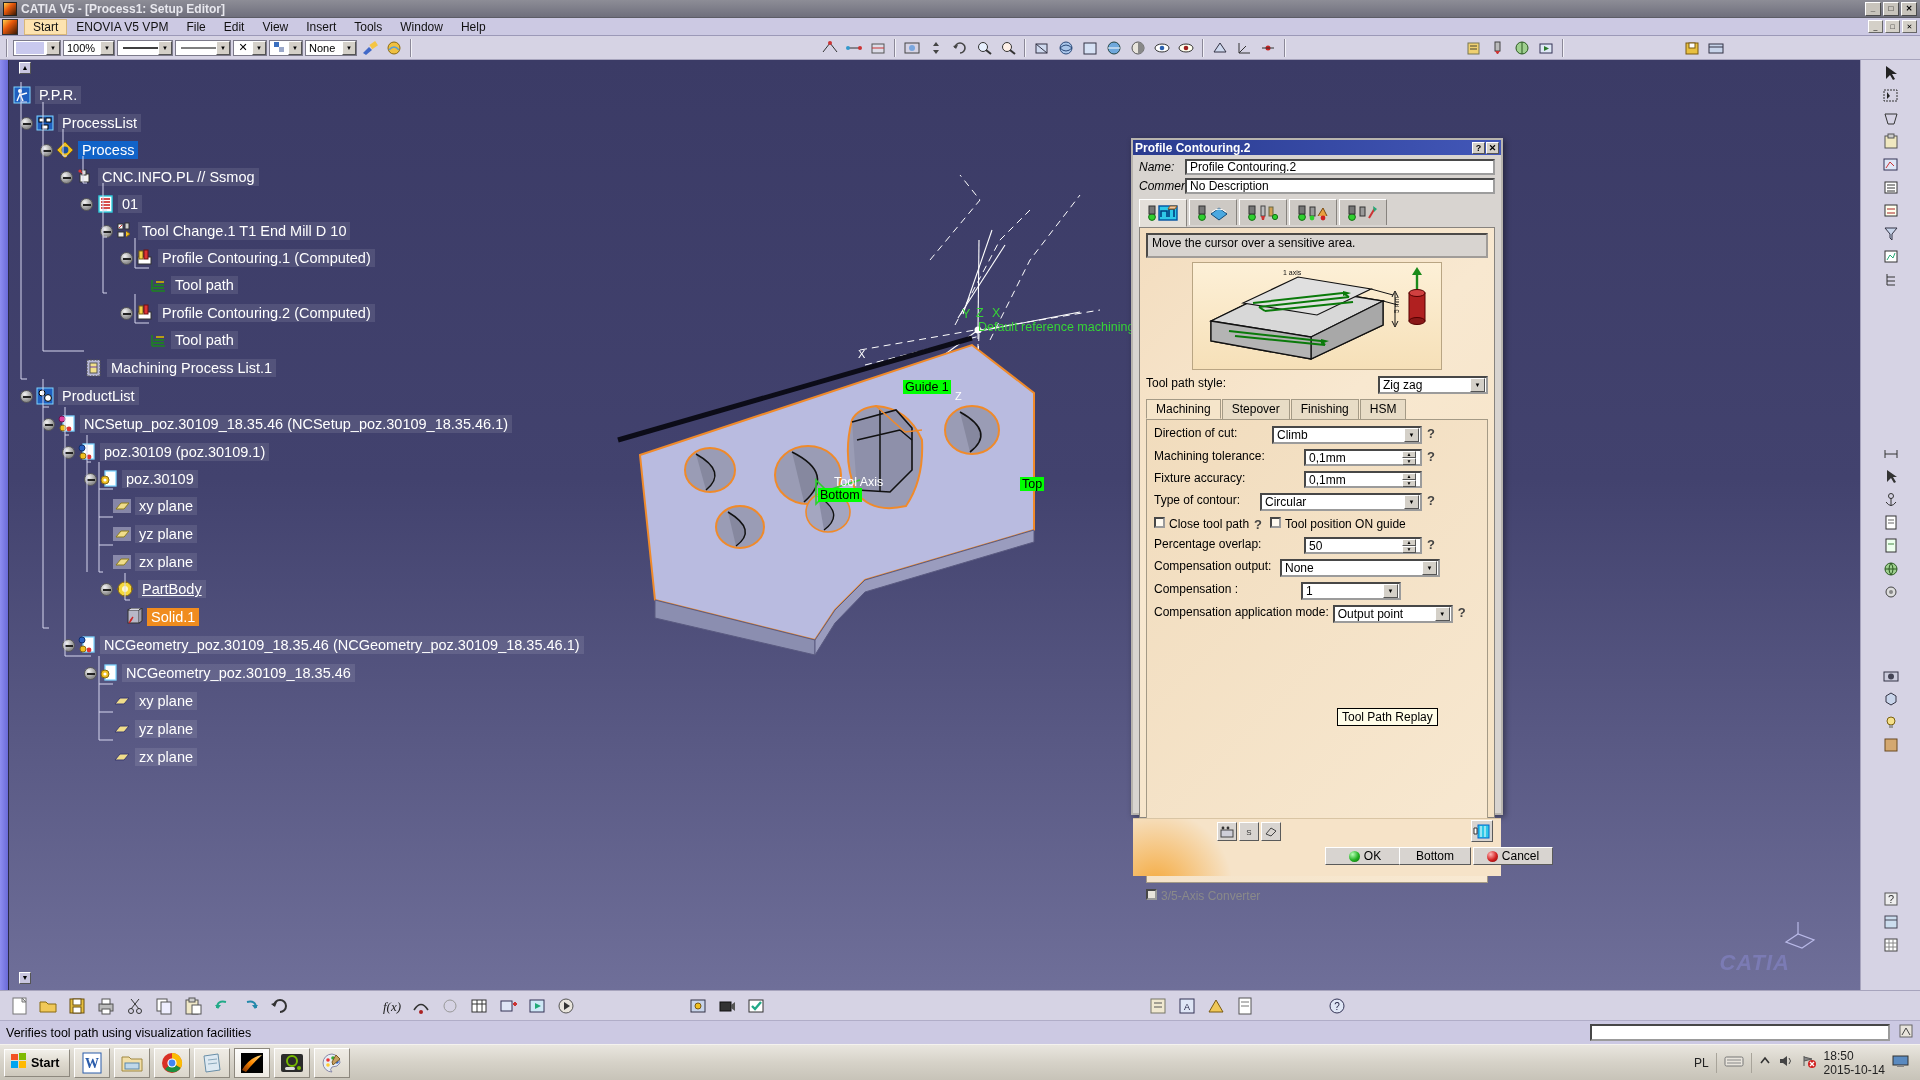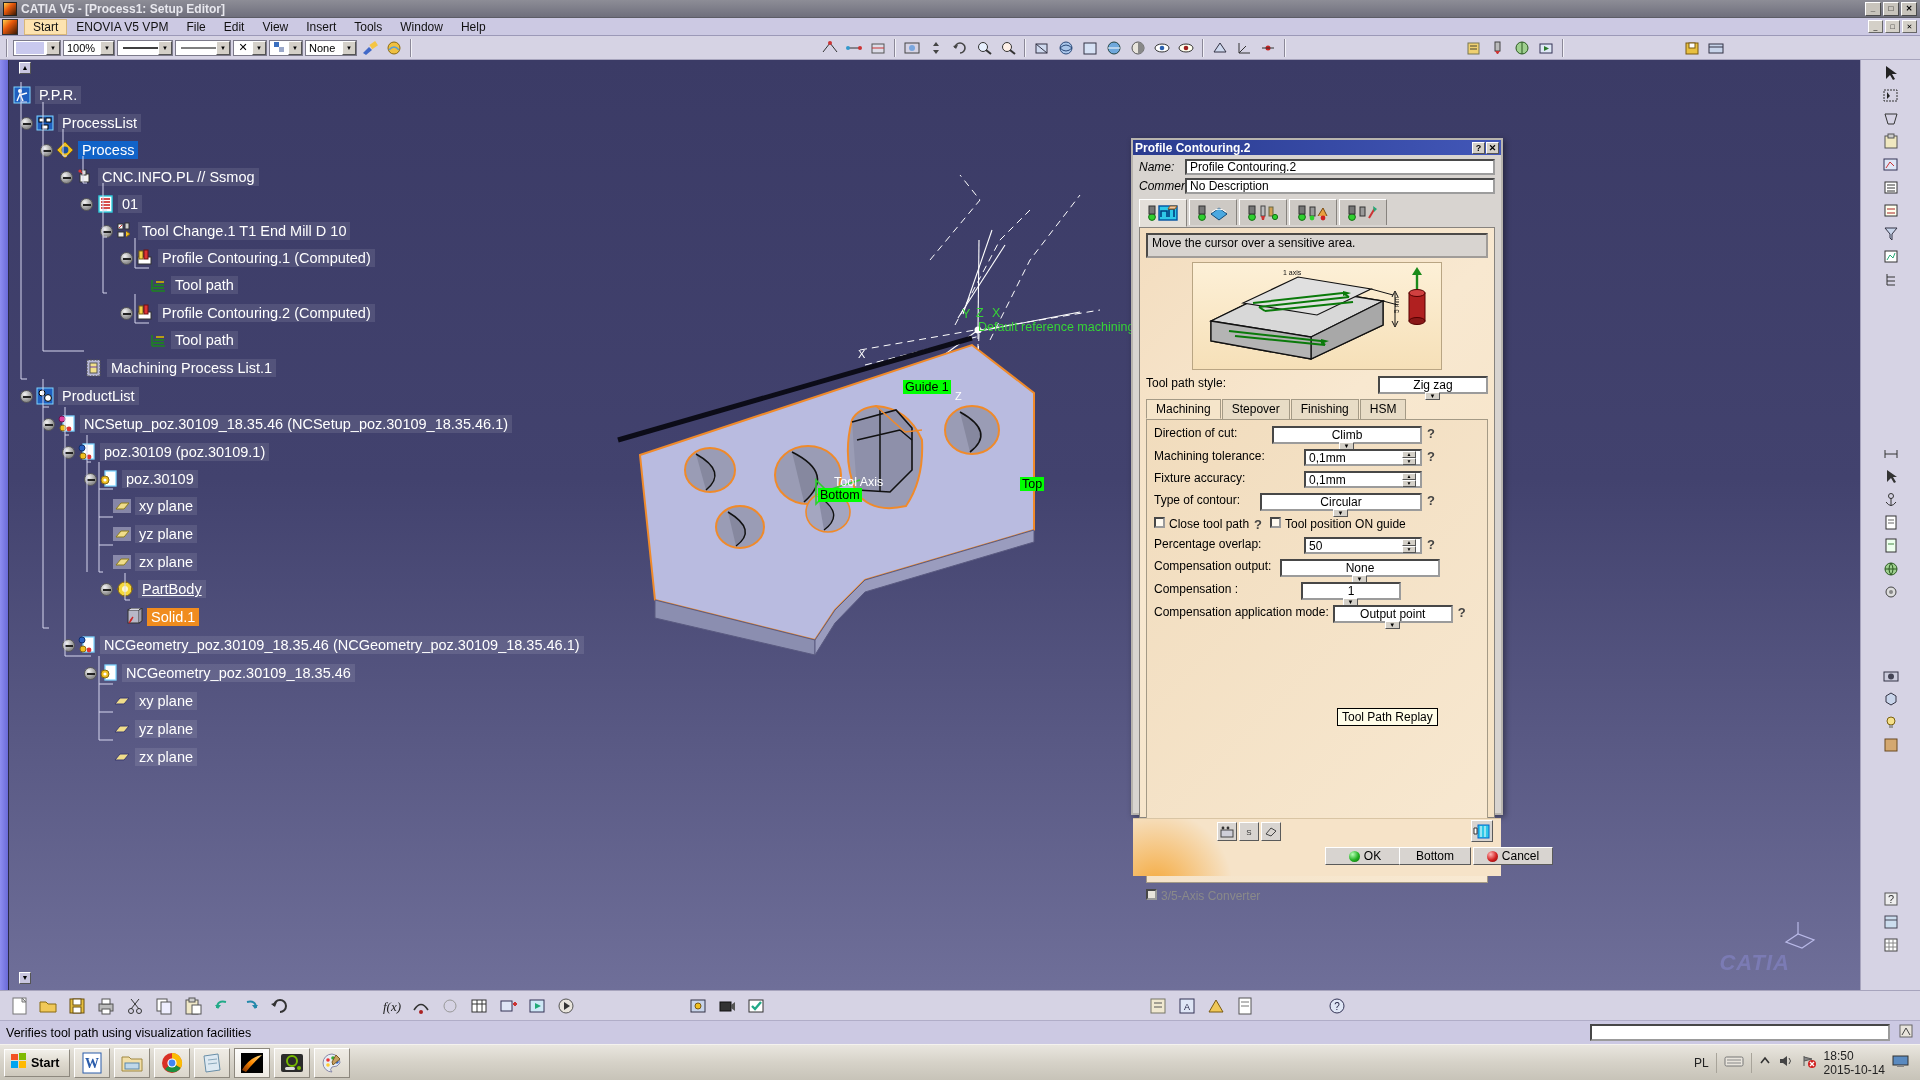--- a/index.html
+++ b/index.html
@@ -170,21 +170,21 @@
     border:1px solid #b9a583;position:relative;overflow:hidden;
   }
   .prow{display:flex;align-items:flex-start;margin-bottom:5px;font-size:12px;}
   .plabel{font-size:12px;color:#000;}
   .pfield{
     height:17px;border:2px inset #9b9b9b;background:#fff;font-size:12px;
     padding:0 3px;display:flex;align-items:center;
   }
   .pdrop{
     height:18px;border:2px inset #9b9b9b;background:#fff;font-size:12px;
-    display:flex;align-items:center;flex-direction:column;
+    display:flex;align-items:center;
   }
   .pdrop .dtxt{flex:1;padding:0 3px;}
   .pdrop .darr{
     width:15px;height:14px;background:#d4d0c8;border:1px solid #fff;
     border-right-color:#555;border-bottom-color:#555;margin-right:1px;
     display:flex;align-items:center;justify-content:center;font-size:6px;
   }
   .spin{width:14px;display:flex;flex-direction:column;margin-right:1px;}
   .spin div{
     height:7px;background:#d4d0c8;border:1px solid #fff;

